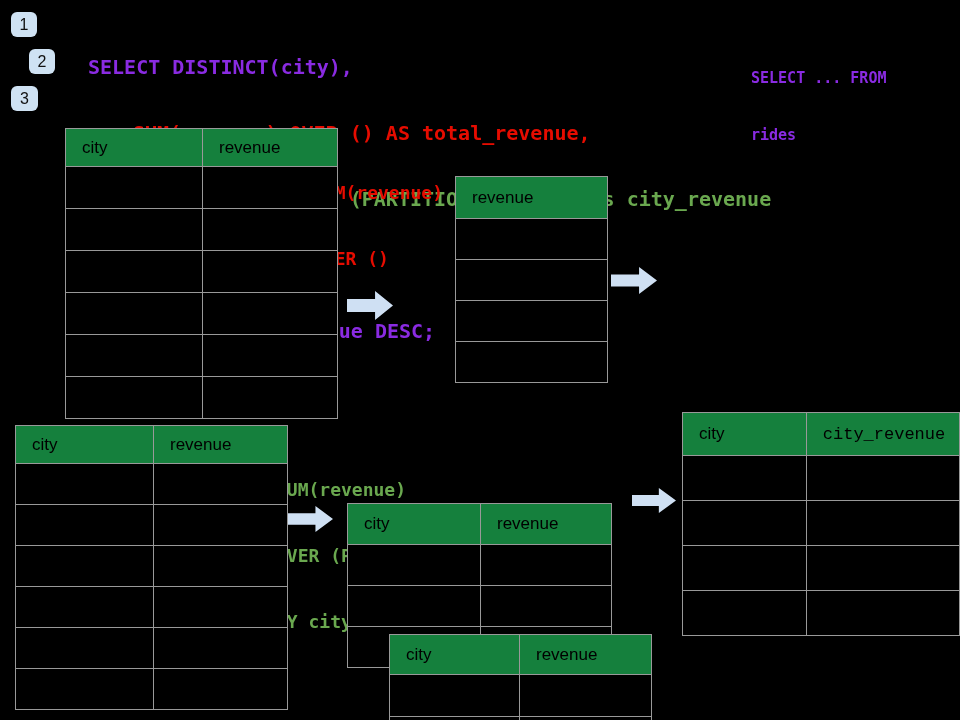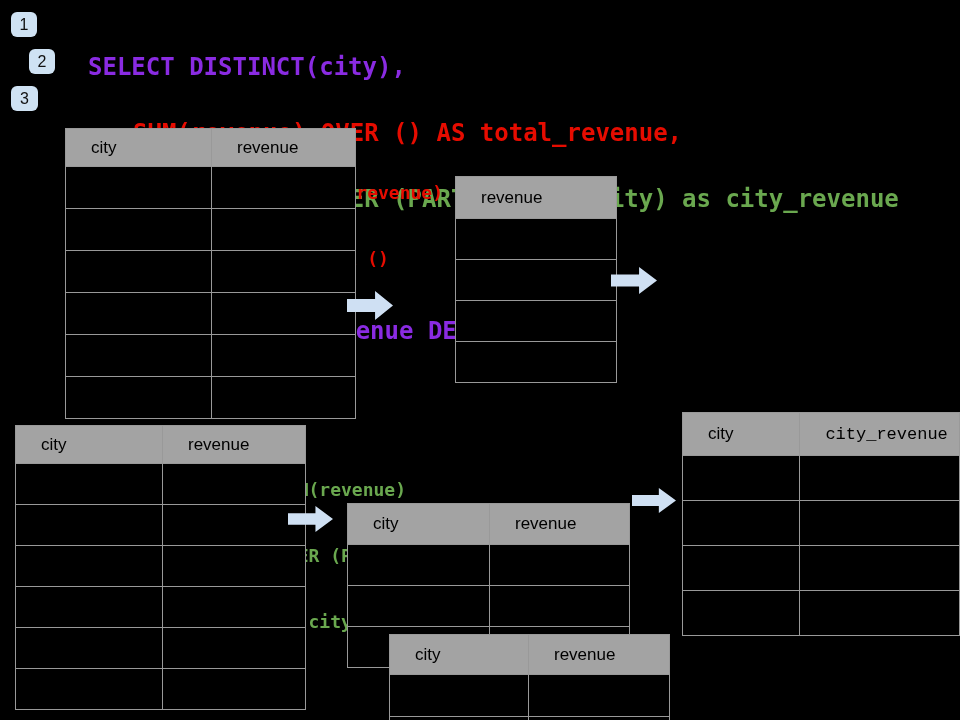--- a/index.html
+++ b/index.html
@@ -5,42 +5,42 @@
   html,body{margin:0;padding:0;background:#000;}
   .stage{
     position:relative;width:960px;height:720px;background:#000;
     overflow:hidden;font-family:"Liberation Sans",sans-serif;
   }
   
   .code{font-family:"DejaVu Sans Mono","Liberation Mono",monospace;font-weight:bold;white-space:pre;}
   .purple{color:#8a2be2;}
   .red{color:#e60c00;}
   .green{color:#6aa84f;}
-  .sql-block{position:absolute;left:88px;top:12px;font-size:24px;line-height:22px;}
+  .sql-block{position:absolute;left:88px;top:12px;font-size:20px;line-height:22px;}
   .sql-block .ind2{margin-left:45px;}
   .sql-block .ind1{margin-left:22px;}
   .side-note{position:absolute;left:751px;top:31px;font-size:15px;line-height:19px;}
   .label-total{position:absolute;left:313px;top:138px;font-size:18px;line-height:22px;}
   .label-partition{position:absolute;left:276px;top:435px;font-size:18px;line-height:22px;}
   
   .badge{
     position:absolute;width:26px;height:25px;background:#cfe2f3;border-radius:6px;
     color:#111;font-size:16px;display:flex;align-items:center;justify-content:center;
   }
   .badge1{left:11px;top:12px;}
   .badge2{left:29px;top:49px;}
   .badge3{left:11px;top:86px;width:27px;}
   
   table.dtable{
     position:absolute;border-collapse:collapse;table-layout:fixed;background:#000;
   }
   .dtable th,.dtable td{border:1px solid #999999;padding:0;}
   .dtable th{
-    background:#a3a3a3;color:#000;font-weight:normal;text-align:left;
-    padding-left:25px;font-size:17px;vertical-align:middle;
+    background:#15803d;color:#000;font-weight:normal;text-align:left;
+    padding-left:16px;font-size:17px;vertical-align:middle;
     font-family:"Liberation Sans",sans-serif;
   }
   .t-source-full{left:65px;top:128px;}
   .t-source-full th{height:37px;}  .t-source-full td{height:41px;}
   .t-source-full .c0{width:120px;} .t-source-full .c1{width:118px;}
 
   .t-total-result{left:455px;top:176px;}
   .t-total-result th{height:41px;} .t-total-result td{height:40px;}
   .t-total-result .c0{width:135px;}
 
@@ -79,20 +79,24 @@
   <div class="badge badge3">3</div>
 
   <div class="sql-block code">
     <div class="purple">SELECT DISTINCT(city),</div>
     <div class="red ind2">SUM(revenue) OVER () AS total_revenue,</div>
     <div class="green ind2">SUM(revenue) OVER (PARTITION BY city) as city_revenue</div>
     <div class="purple ind1">FROM rides</div>
     <div class="purple ind1">ORDER by city_revenue DESC;</div>
   </div>
 
+  <div class="side-note code purple">
+    <div>SELECT ... FROM</div>
+    <div>rides</div>
+  </div>
 
   <div class="label-total code red">
     <div>SUM(revenue)</div>
     <div>OVER ()</div>
   </div>
 
   <div class="label-partition code green">
     <div>SUM(revenue)</div>
     <div>OVER (PARTITION</div>
     <div>BY city)</div>

